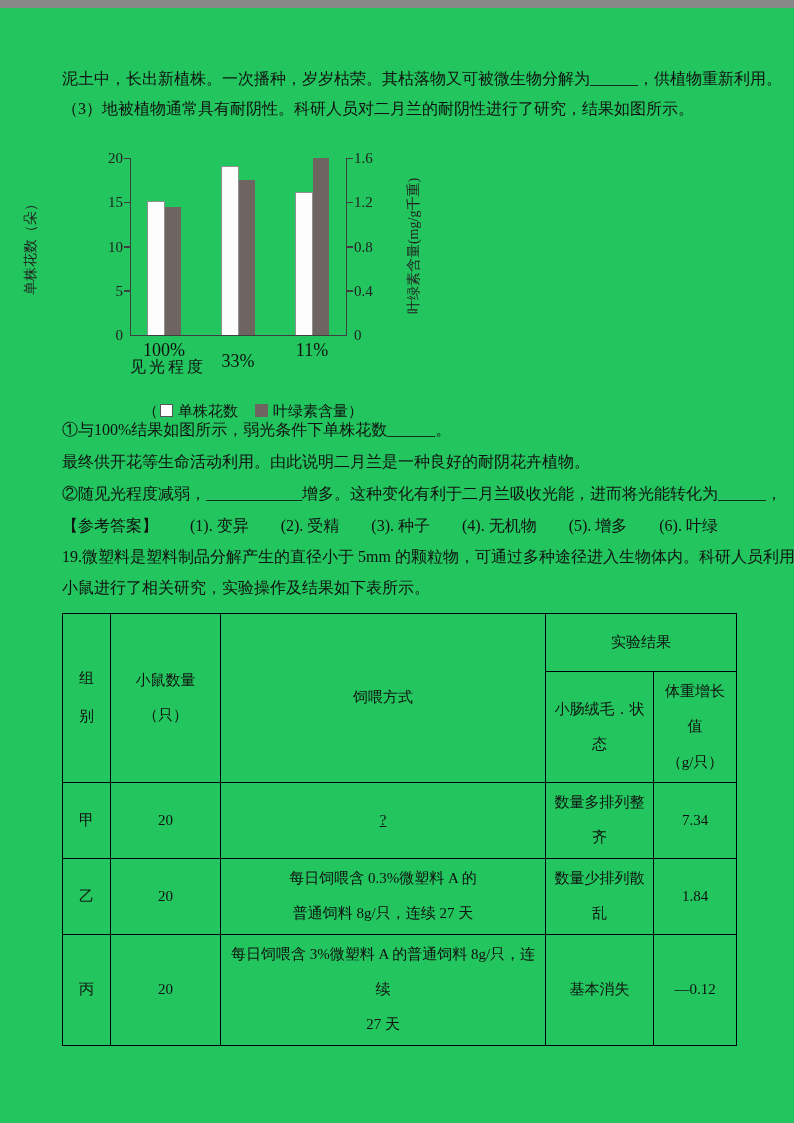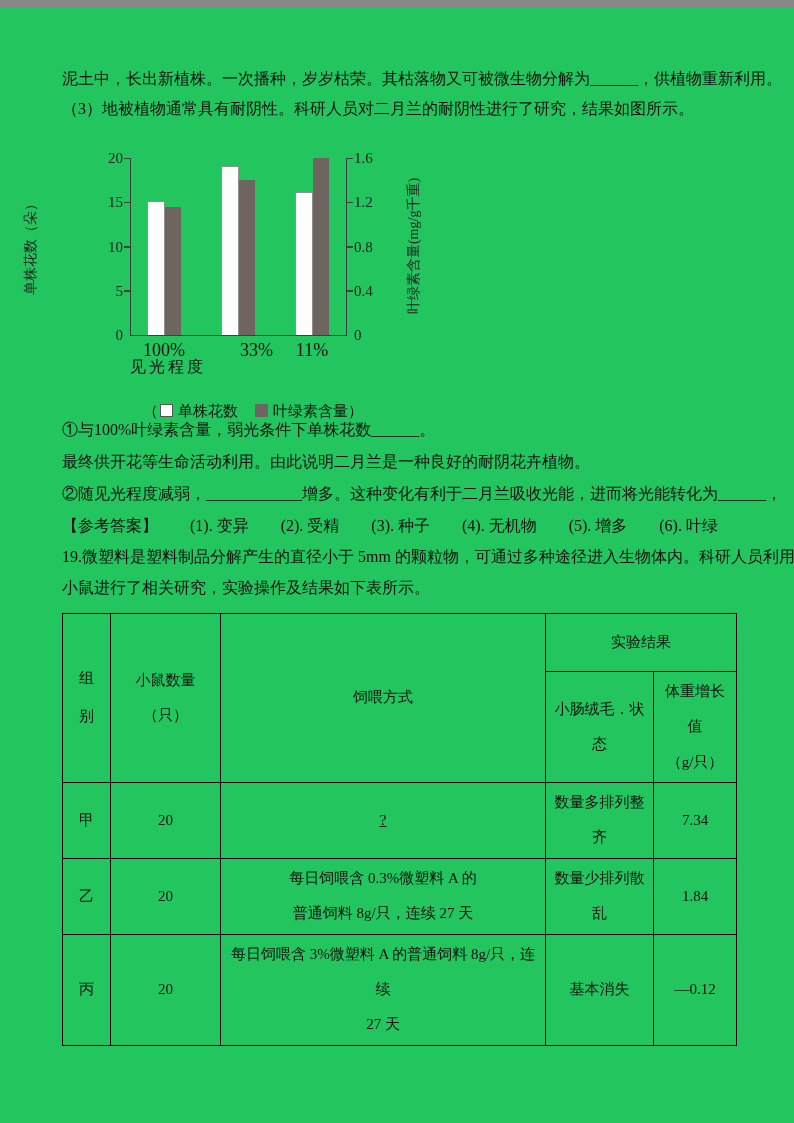--- a/index.html
+++ b/index.html
@@ -82,32 +82,32 @@
           <div class="tick-mark right" style="bottom: 87.5px;"></div>
           <div class="tick-label right" style="bottom: 122.75px;">1.2</div>
           <div class="tick-mark right" style="bottom: 131.75px;"></div>
           <div class="tick-label right" style="bottom: 167px;">1.6</div>
           <div class="tick-mark right" style="bottom: 176px;"></div>
           <div class="bar white" style="left: 16px; width: 16px; height: 133px;"></div>
           <div class="bar dark" style="left: 34px; width: 16px; height: 128px; background: rgb(110, 100, 96);"></div>
           <div class="cat-label" style="left: -2px; top: 183px;">100%</div>
           <div class="bar white" style="left: 90px; width: 16px; height: 168px;"></div>
           <div class="bar dark" style="left: 108px; width: 16px; height: 155px; background: rgb(110, 100, 96);"></div>
-          <div class="cat-label" style="left: 72px; top: 183px; text-align: right;">33%</div>
+          <div class="cat-label" style="left: 72px; top: 194px;">33%</div>
           <div class="bar white" style="left: 164px; width: 16px; height: 142px;"></div>
           <div class="bar dark" style="left: 182px; width: 16px; height: 177px; background: rgb(110, 100, 96);"></div>
           <div class="cat-label" style="left: 146px; top: 183px;">11%</div>
         </div>
       <div class="xlabel">见光程度</div>
       <div class="legend">
         <span>（</span><span class="sw open"></span><span>单株花数</span><span>　</span><span class="sw filled"></span><span>叶绿素含量</span><span>）</span>
       </div>
     </div>
 
-    <div class="qline">①与100%叶绿素含量，弱光条件下单株花数______。</div>
+    <div class="qline">①与100%结果如图所示，弱光条件下单株花数______。</div>
     <div class="qline">最终供开花等生命活动利用。由此说明二月兰是一种良好的耐阴花卉植物。</div>
     <div class="qline">②随见光程度减弱，____________增多。这种变化有利于二月兰吸收光能，进而将光能转化为______，</div>
     <div class="aline">【参考答案】　　(1). 变异　　(2). 受精　　(3). 种子　　(4). 无机物　　(5). 增多　　(6). 叶绿</div>
     <div class="aline">19.微塑料是塑料制品分解产生的直径小于 5mm 的颗粒物，可通过多种途径进入生物体内。科研人员利用</div>
     <div class="aline">小鼠进行了相关研究，实验操作及结果如下表所示。</div>
 
     <table class="exp">
       <colgroup>
         <col style="width:48px">
           <col style="width:110px">

